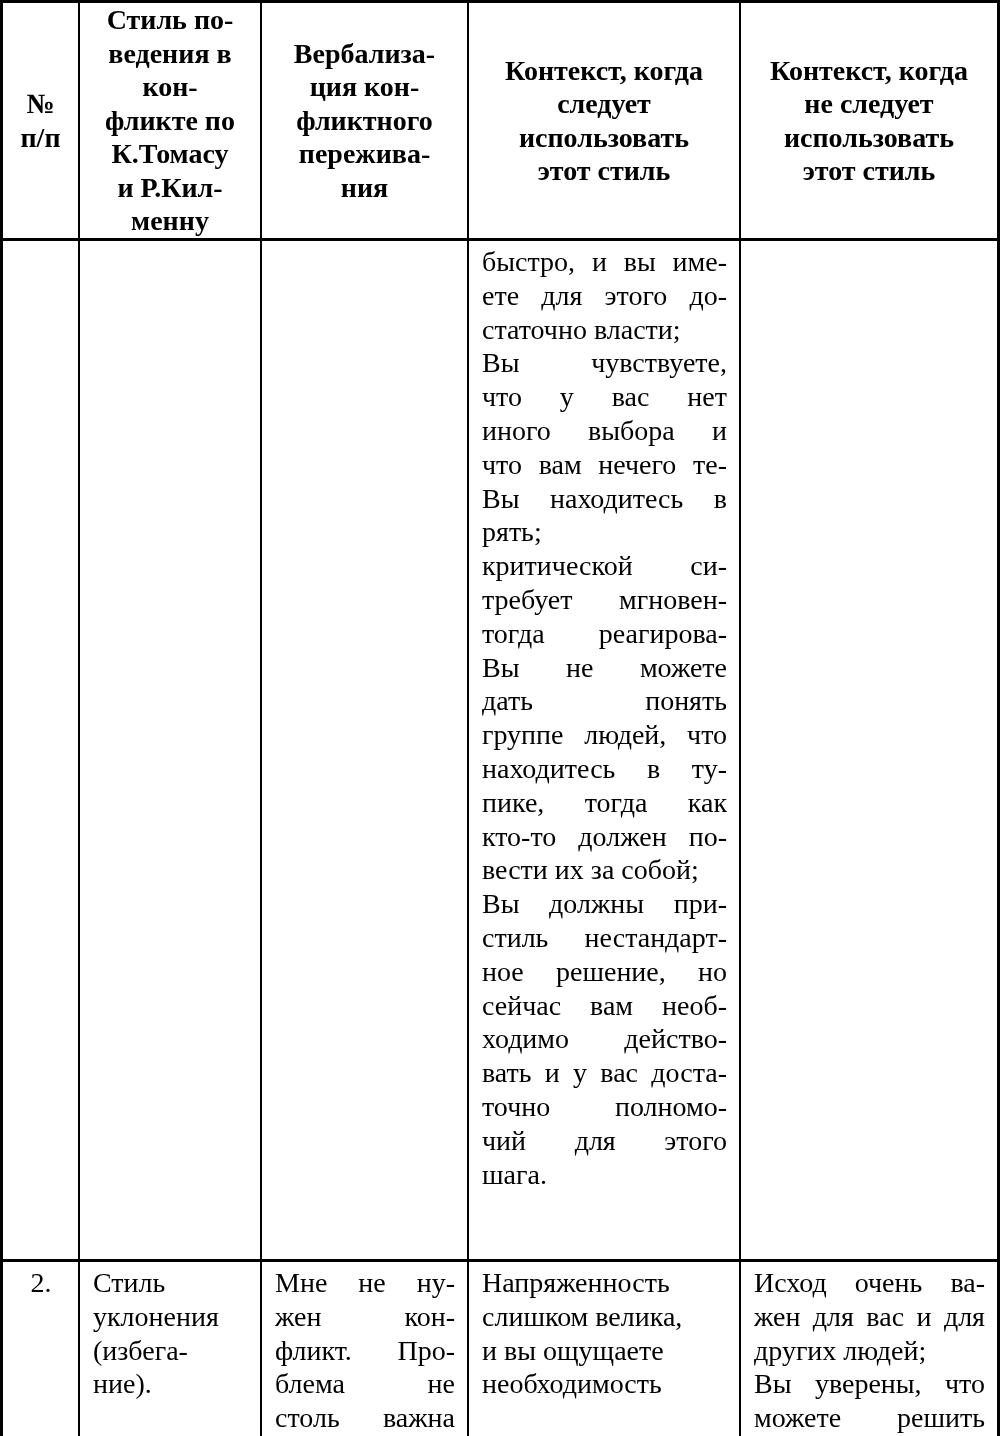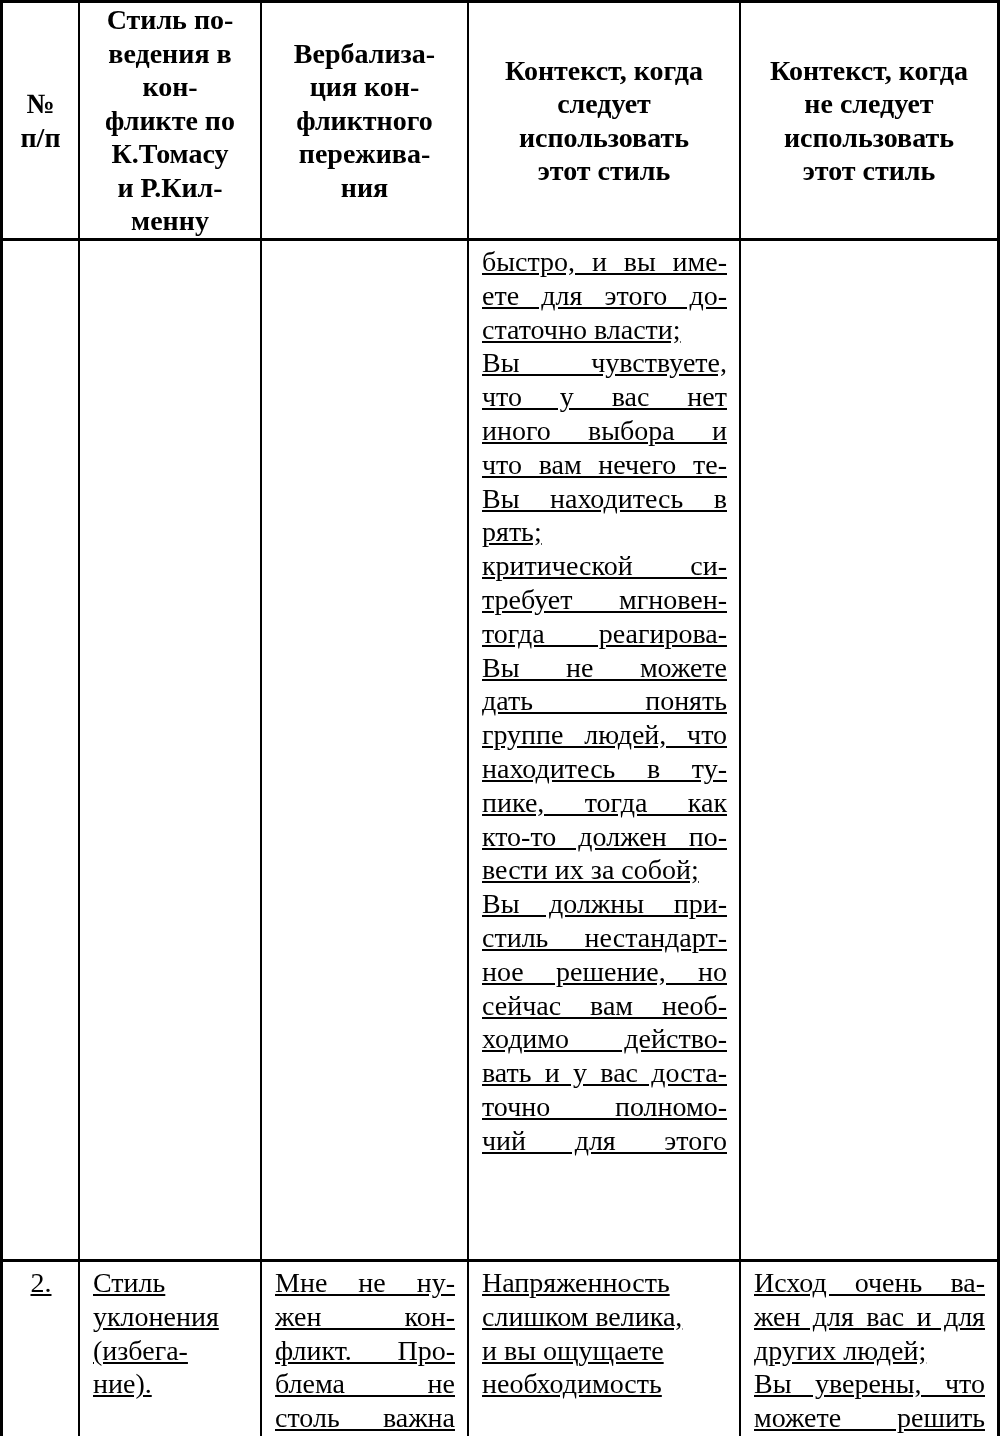--- a/index.html
+++ b/index.html
@@ -41,21 +41,20 @@
     display: flex;
     align-items: center;
     justify-content: center;
     text-align: center;
     white-space: pre-line;
     line-height: 33.5px;
     padding: 1px 17px;
   }
   .body {
     padding: 4px 12px 8px 13px;
-    text-decoration: underline;
   }
   .tline {
     text-align: justify;
     text-align-last: left;
   }
   .tline.j {
     text-align-last: justify;
   }
   .tline:empty { display: none; }
   .num-cell .tline,
@@ -117,20 +116,21 @@
         <div class="tline j">кто-то должен по-</div>
         <div class="tline">вести их за собой;</div>
         <div class="tline j">Вы должны при-</div>
         <div class="tline j">стиль нестандарт-</div>
         <div class="tline j">ное решение, но</div>
         <div class="tline j">сейчас вам необ-</div>
         <div class="tline j">ходимо действо-</div>
         <div class="tline j">вать и у вас доста-</div>
         <div class="tline j">точно полномо-</div>
         <div class="tline j">чий для этого</div>
+        <div class="tline">шага.</div>
       </div>
     <div class="cell body c5 r2"></div>
 
     <div class="cell body c1 r3 num-cell">
         <div class="tline">2.</div>
       </div>
     <div class="cell body c2 r3">
         <div class="tline j">Стиль</div>
         <div class="tline j">уклонения</div>
         <div class="tline j">(избега-</div>

